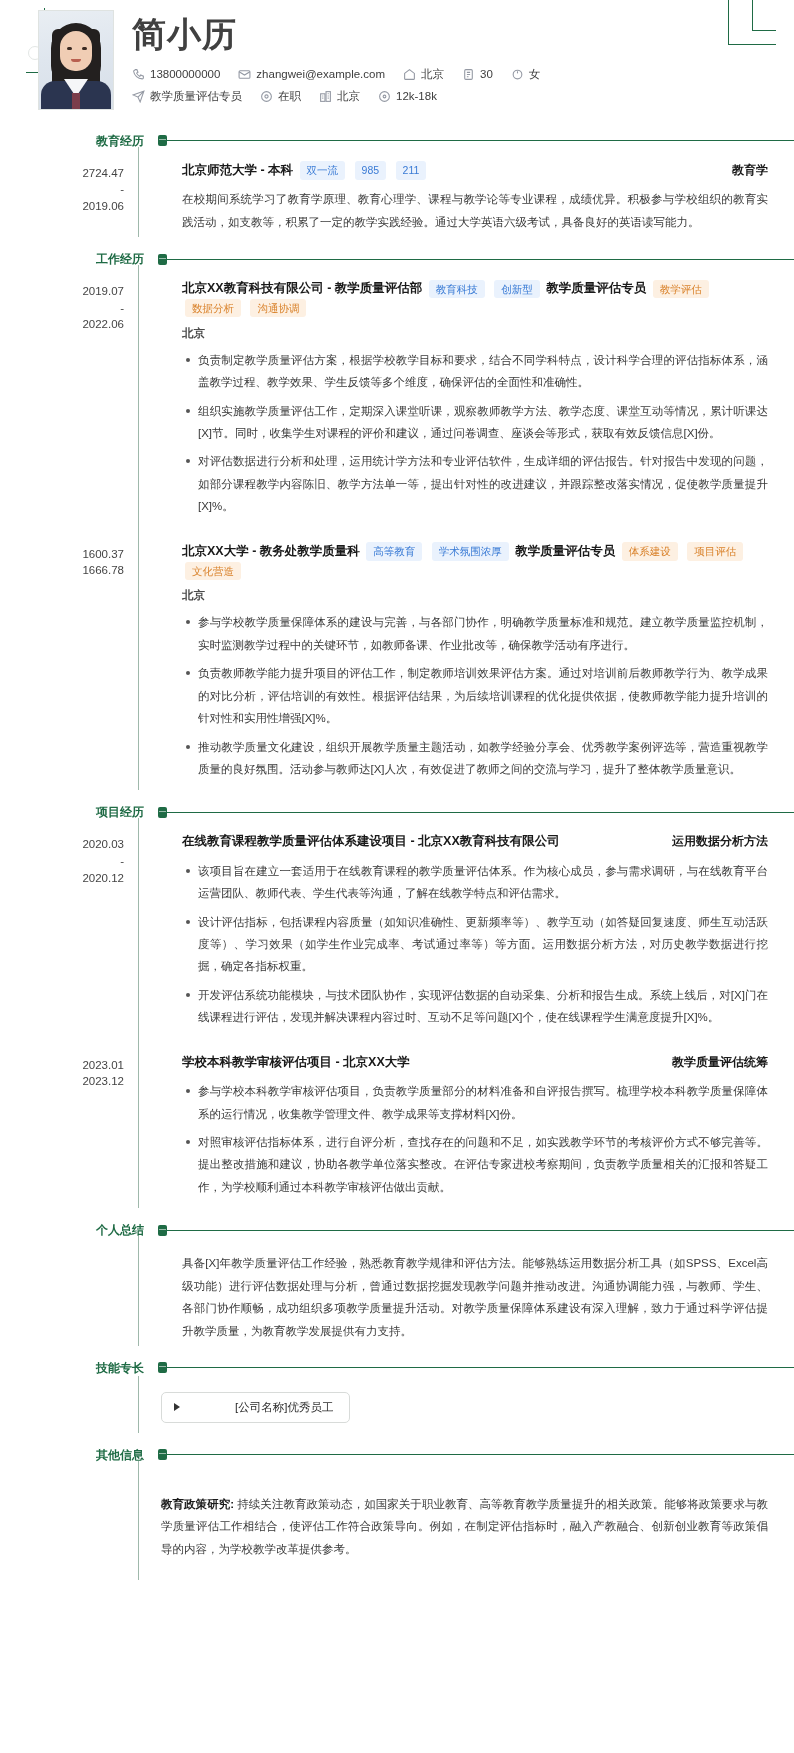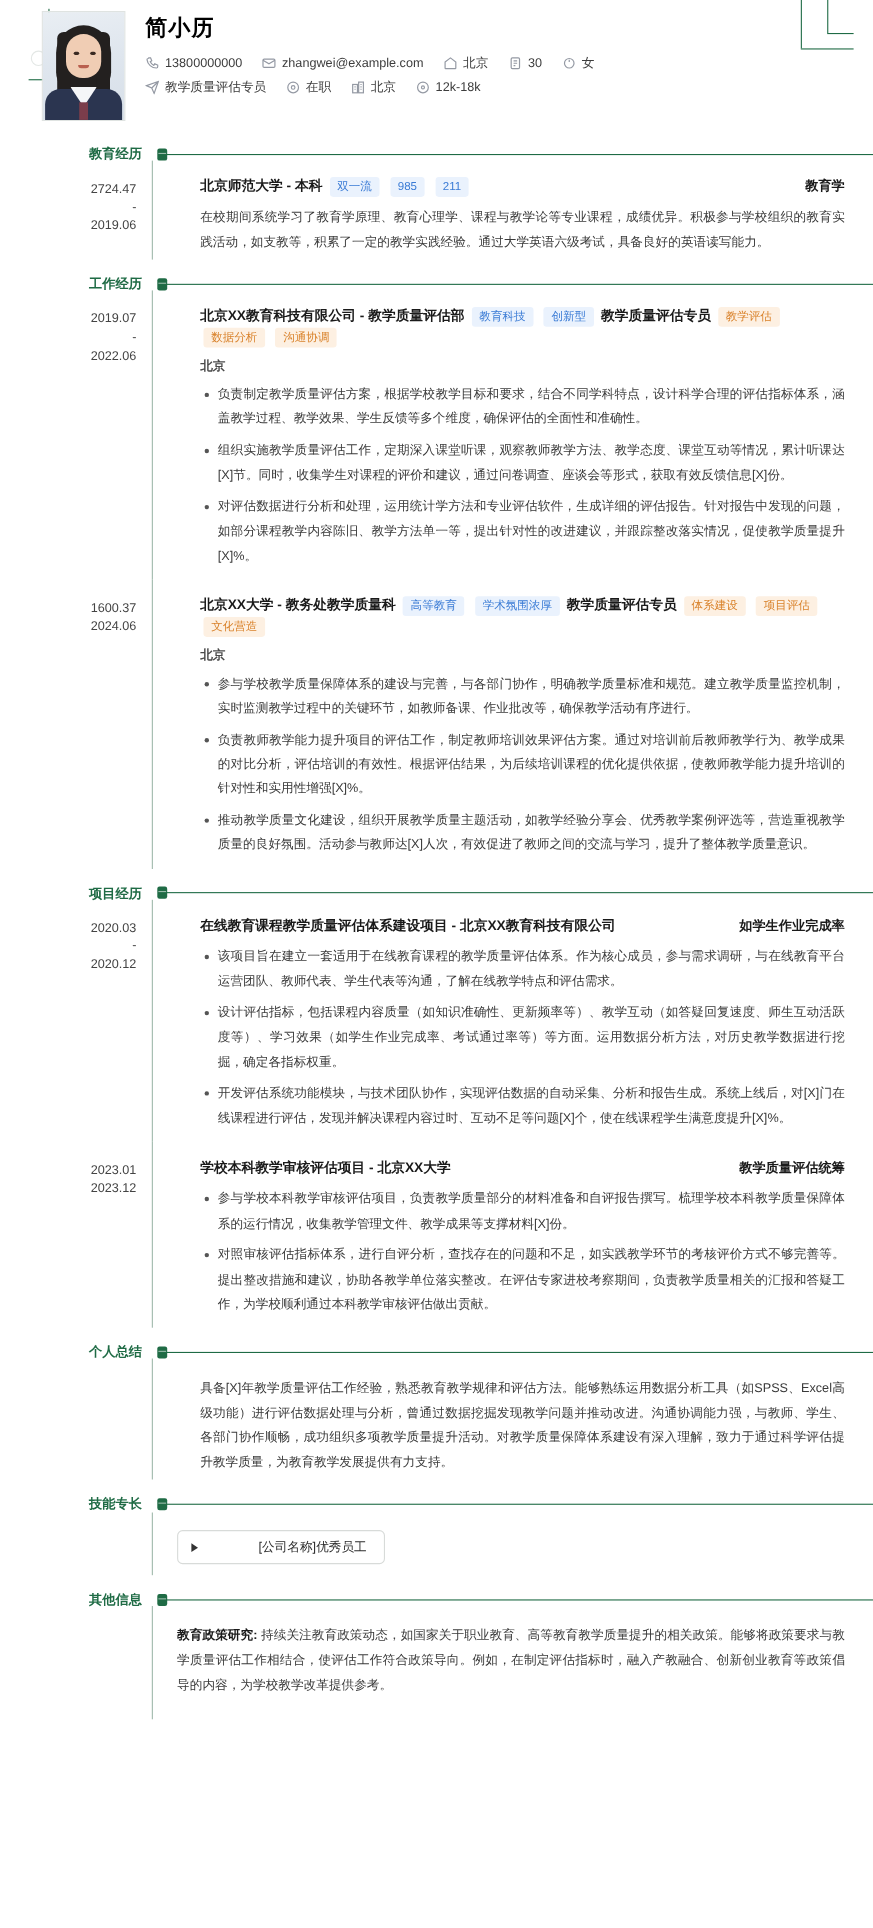--- a/index.html
+++ b/index.html
@@ -102,23 +102,23 @@
     bottom: 12px; width: 24px; height: 18px; background: #f5f6f8;
     clip-path: polygon(50% 100%, 0 0, 100% 0);
   }
   .avatar .tie {
     position: absolute; left: 50%; transform: translateX(-50%);
     bottom: 0px; width: 8px; height: 16px; background: #7b3d4b;
   }
 
   .headinfo { flex: 1; padding-top: 4px; }
   .name {
-    font-size: 20px;
+    font-size: 34px;
     font-weight: 700;
-    color: #000000;
+    color: #404040;
     letter-spacing: 1px;
     line-height: 1.2;
     margin-bottom: 12px;
   }
   .meta-row {
     display: flex;
     flex-wrap: wrap;
     align-items: center;
     font-size: 11.5px;
     color: #3d3d3d;
@@ -135,21 +135,21 @@
     width: 13px; height: 13px;
     margin-right: 5px;
     opacity: .72;
     color: #6b7280;
   }
   .meta-item .ic svg { display: block; width: 13px; height: 13px; }
   .sec-head {
     position: relative;
     display: flex;
     align-items: center;
-    padding-left: 43px;
+    padding-left: 58px;
     margin-top: 16px;
   }
   .sec-label {
     width: 100px;
     text-align: right;
     padding-right: 14px;
     font-size: 12px;
     font-weight: 700;
     color: #1f6b45;
     line-height: 1;
@@ -515,21 +515,21 @@
           <li>对评估数据进行分析和处理，运用统计学方法和专业评估软件，生成详细的评估报告。针对报告中发现的问题，如部分课程教学内容陈旧、教学方法单一等，提出针对性的改进建议，并跟踪整改落实情况，促使教学质量提升[X]%。</li>
         </ul>
       </div>
     </div>
   </div>
 
   <div class="sec-body">
     <div class="col-date">
       <div style="padding-top:16px;">
         <div>1600.37</div>
-        <div>2024.06</div>
+        <div>1666.78</div>
       </div>
     </div>
     <div class="col-main">
       <div class="entry first">
         <div class="entry-title">
           <span>北京XX大学 - 教务处教学质量科</span>
           <span class="tag tag-blue">高等教育</span>
           <span class="tag tag-blue">学术氛围浓厚</span>
           <span>教学质量评估专员</span>
           <span class="tag tag-orange">体系建设</span>
@@ -557,21 +557,21 @@
       <div style="padding-top:16px;">
         <div>2020.03</div>
         <div>-</div>
         <div>2020.12</div>
       </div>
     </div>
     <div class="col-main">
       <div class="entry first">
         <div class="entry-head">
           <div class="entry-title">在线教育课程教学质量评估体系建设项目 - 北京XX教育科技有限公司</div>
-          <div class="entry-right">如学生作业完成率</div>
+          <div class="entry-right">运用数据分析方法</div>
         </div>
         <ul class="bullets">
           <li>该项目旨在建立一套适用于在线教育课程的教学质量评估体系。作为核心成员，参与需求调研，与在线教育平台运营团队、教师代表、学生代表等沟通，了解在线教学特点和评估需求。</li>
           <li>设计评估指标，包括课程内容质量（如知识准确性、更新频率等）、教学互动（如答疑回复速度、师生互动活跃度等）、学习效果（如学生作业完成率、考试通过率等）等方面。运用数据分析方法，对历史教学数据进行挖掘，确定各指标权重。</li>
           <li>开发评估系统功能模块，与技术团队协作，实现评估数据的自动采集、分析和报告生成。系统上线后，对[X]门在线课程进行评估，发现并解决课程内容过时、互动不足等问题[X]个，使在线课程学生满意度提升[X]%。</li>
         </ul>
       </div>
     </div>
   </div>
 
@@ -633,21 +633,21 @@
 
   <div class="sec-head">
     <div class="sec-label">其他信息</div>
     <div class="sec-marker"></div>
     <div class="sec-rule"></div>
   </div>
   <div class="sec-body">
     <div class="col-date"></div>
     <div class="col-main">
       <div class="other">
-        <div class="para" style="margin-top:0;">
+        <div class="para" style="margin-top:16px;">
           <span class="label">教育政策研究:</span><span> 持续关注教育政策动态，如国家关于职业教育、高等教育教学质量提升的相关政策。能够将政策要求与教学质量评估工作相结合，使评估工作符合政策导向。例如，在制定评估指标时，融入产教融合、创新创业教育等政策倡导的内容，为学校教学改革提供参考。</span>
         </div>
       </div>
     </div>
   </div>
 
   <div class="footer-space"></div>
 </div>
 
 </body></html>

